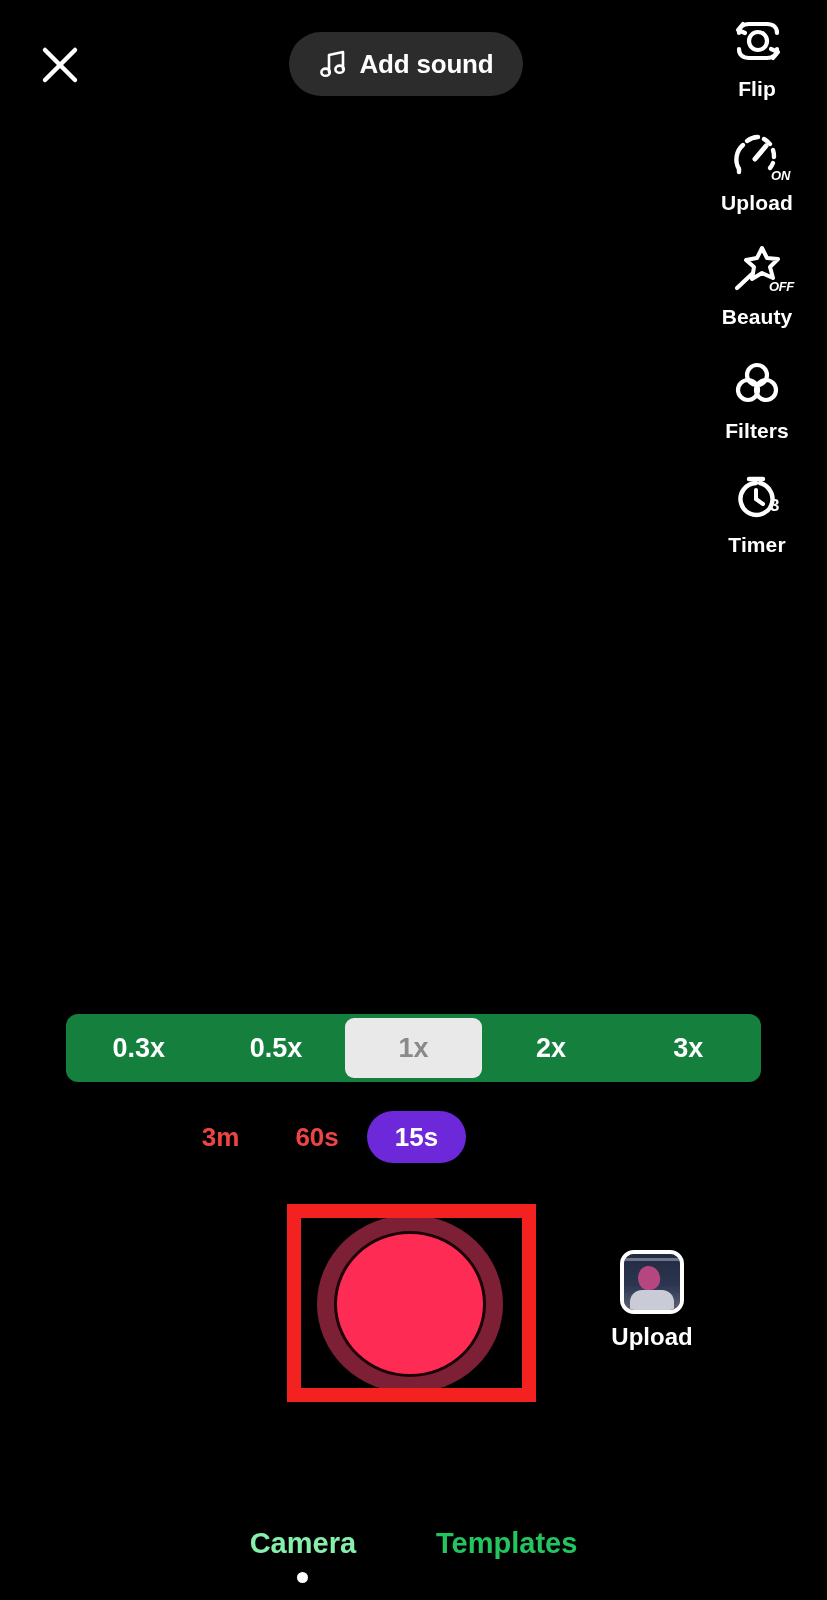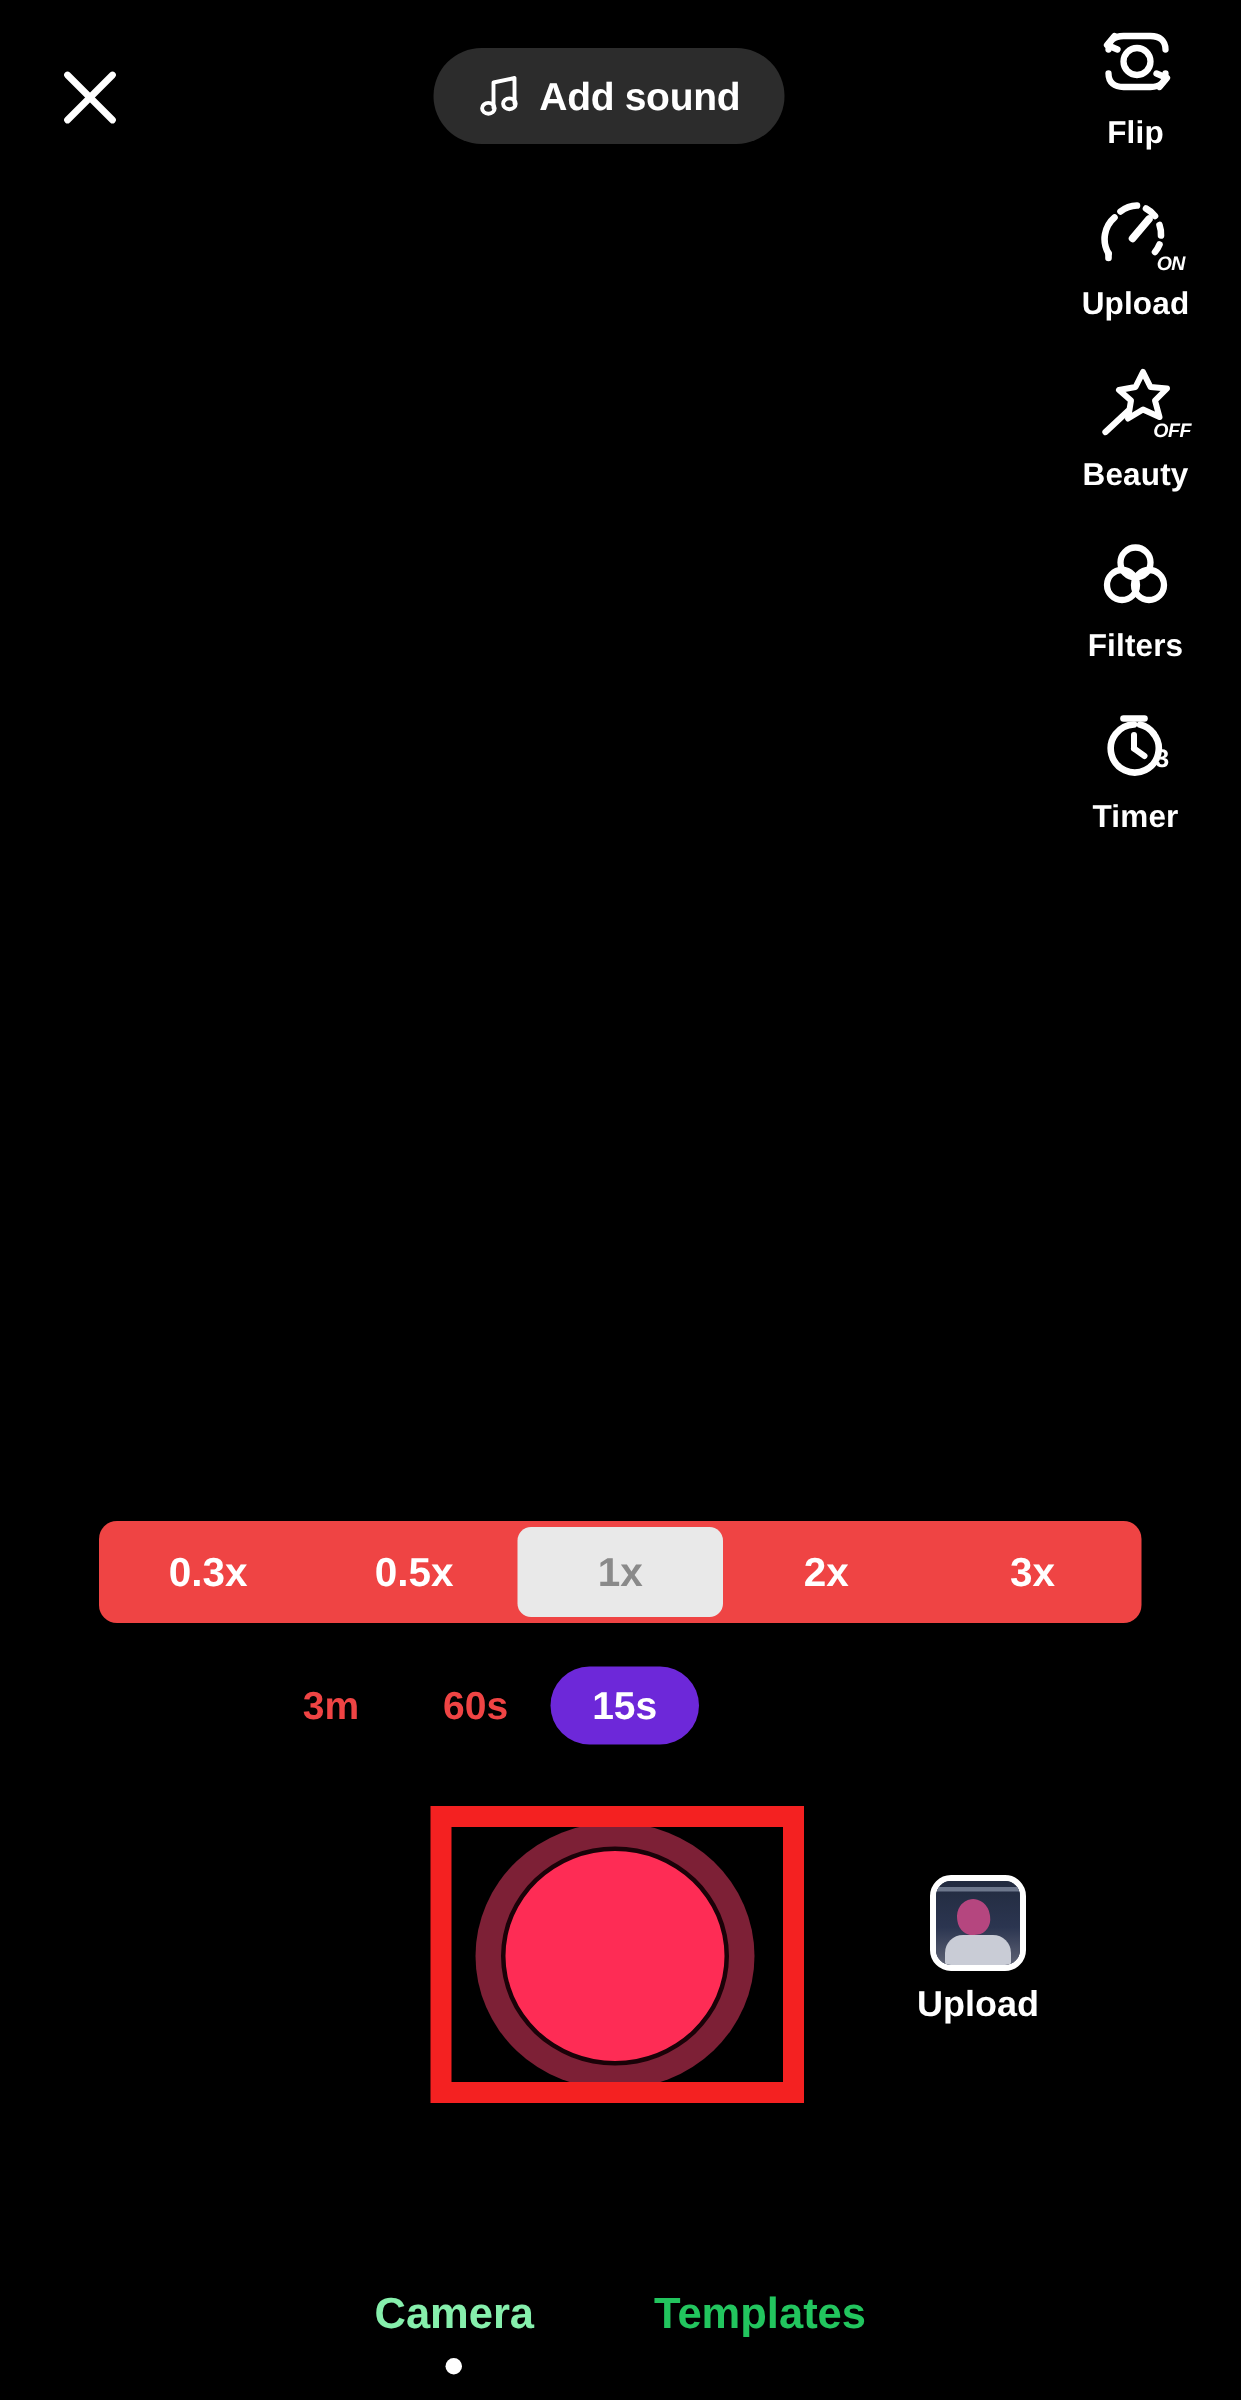--- a/index.html
+++ b/index.html
@@ -73,21 +73,21 @@
     color:#fff;
     letter-spacing:-0.3px;
   }
   .badge-on  { right:-2px; bottom:3px; }
   .badge-off { right:-6px; bottom:6px; }
 
   
   #speed-selector {
     position:absolute; left:66px; top:1014px;
     width:695px; height:68px;
-    background:#ef4444;
+    background:#15803d;
     border-radius:12px;
     display:flex; align-items:flex-end;
     padding:4px;
   }
   .speed-option {
     flex:1; height:60px;
     display:flex; align-items:center; justify-content:center;
     font-size:27px; font-weight:bold; color:#fff;
     border-radius:9px;
     cursor:pointer;

